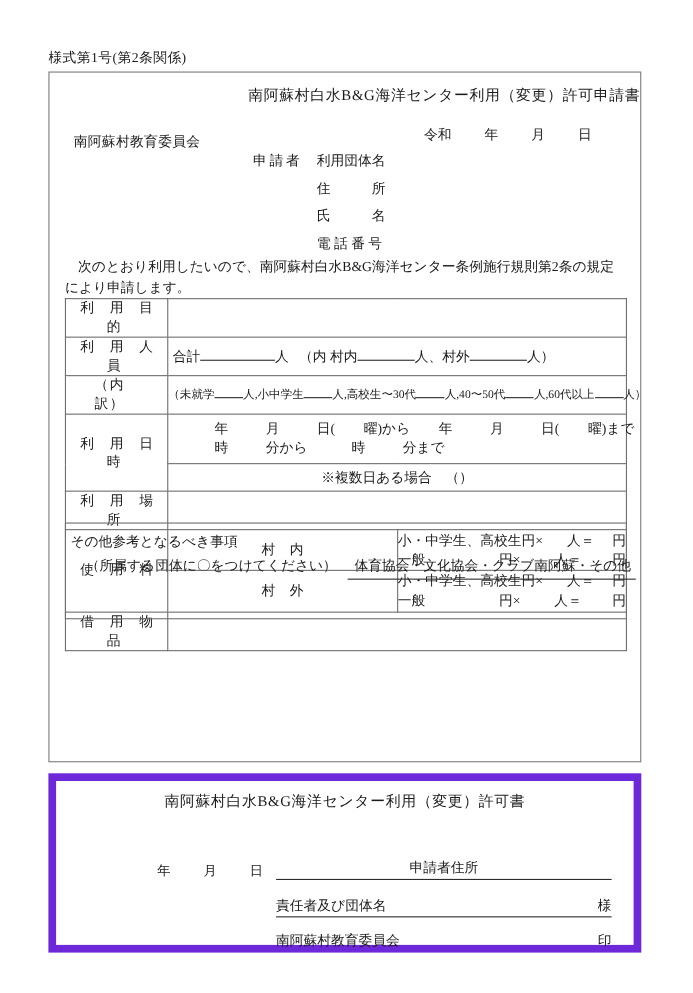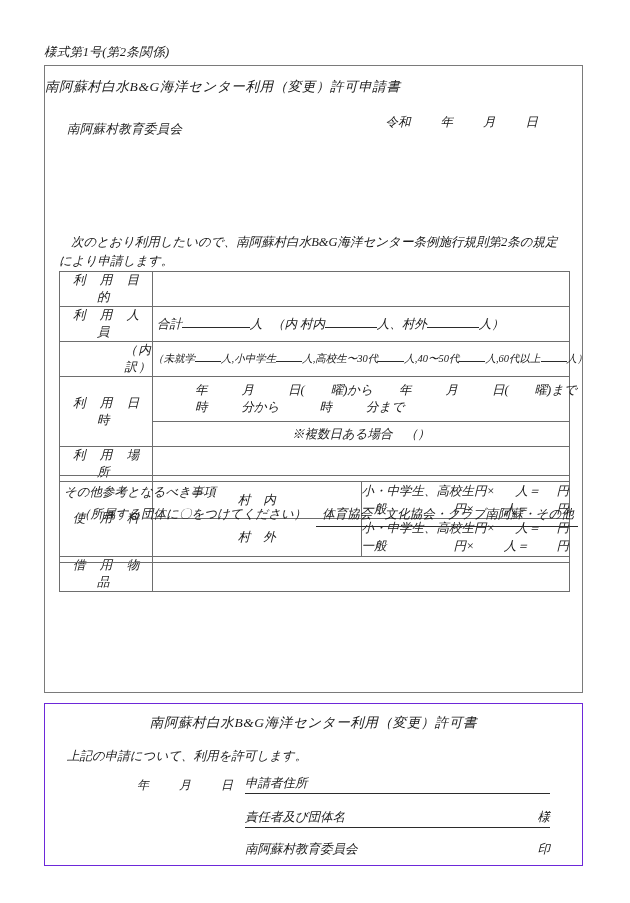--- a/index.html
+++ b/index.html
@@ -13,21 +13,20 @@
     font-family: "Liberation Serif", "DejaVu Serif", serif;
     color: #1a1a1a;
     position: relative;
     overflow: hidden;
   }
   .page {
     position: absolute;
     left: 0; top: 0;
     width: 630px;
     height: 903px;
-    font-style: italic;
   }
 
   
   .form-no {
     position: absolute;
     left: 44px;
     top: 44px;
     font-size: 12.5px;
     letter-spacing: 0.4px;
     white-space: nowrap;
@@ -42,21 +41,21 @@
     height: 628px;
     border: 1px solid #7a7a7a;
     box-sizing: border-box;
   }
 
   .doc-title {
     position: absolute;
     left: 0;
     top: 12px;
     width: 100%;
-    text-align: left;
+    text-align: right;
     font-size: 13.5px;
     letter-spacing: 0.6px;
     white-space: nowrap;
   }
 
   .date-line {
     position: absolute;
     top: 48px;
     right: 44px;
     font-size: 12.5px;
@@ -178,21 +177,21 @@
     margin-left: 10px;
   }
 
   
   .permit-box {
     position: absolute;
     left: 44px;
     top: 703px;
     width: 539px;
     height: 163px;
-    border: 1px solid #6d28d9;
+    border: 7px solid #6d28d9;
     box-sizing: border-box;
   }
   .permit-title {
     position: absolute;
     left: 0; top: 10px;
     width: 100%;
     text-align: center;
     font-size: 13.5px;
     letter-spacing: 0.6px;
     white-space: nowrap;
@@ -217,21 +216,21 @@
     position: absolute;
     left: 200px;
     font-size: 12.5px;
     width: 305px;
     border-bottom: 1px solid #2b2b2b;
     padding-bottom: 1px;
     display: flex;
     justify-content: space-between;
     white-space: nowrap;
   }
-  .sig-addr { top: 71px; }
+  .sig-addr { top: 71px; justify-content: center; }
   .sig-resp { top: 105px; gap: 38px; }
 
   .committee {
     position: absolute;
     left: 200px;
     top: 137px;
     font-size: 12.5px;
     width: 305px;
     display: flex;
     justify-content: space-between;
@@ -248,40 +247,58 @@
   <div class="app-box">
 
     <div class="doc-title">南阿蘇村白水B&amp;G海洋センター利用（変更）許可申請書</div>
 
     <div class="date-line">
       <span>令和</span><span class="sp"></span><span>年</span><span class="sp"></span><span>月</span><span class="sp"></span><span>日</span>
     </div>
 
     <div class="addressee">南阿蘇村教育委員会</div>
 
+    <div class="applicant-block">
+      <div class="applicant-row">
+        <span class="kw sp3">申請者</span>
+        <span class="fieldname">利用団体名</span>
+      </div>
+      <div class="applicant-row">
+        <span class="kw"></span>
+        <span class="fieldname">住　　　所</span>
+      </div>
+      <div class="applicant-row">
+        <span class="kw"></span>
+        <span class="fieldname">氏　　　名</span>
+      </div>
+      <div class="applicant-row">
+        <span class="kw"></span>
+        <span class="fieldname">電 話 番 号</span>
+      </div>
+    </div>
 
     <div class="intro">次のとおり利用したいので、南阿蘇村白水B&amp;G海洋センター条例施行規則第2条の規定により申請します。</div>
 
     <table class="tbl">
 
       <tbody>
           <tr>
         <td class="lbl">利 用 目 的</td>
         <td class="cellpad" colspan="2" style="height:31px"></td>
       </tr>
 
       <tr>
         <td class="lbl">利 用 人 員</td>
         <td class="cellpad" colspan="2" style="height:27px">
           <span style="padding-left:4px"><span>合計</span><span class="blank-l"></span><span>人</span>
           &nbsp;&nbsp;<span>（内</span>&nbsp;<span>村内</span><span class="blank-m"></span><span>人、</span><span>村外</span><span class="blank-m"></span><span>人）</span></span>
         </td>
       </tr>
       <tr>
-        <td class="lbl" style="letter-spacing:0.1em;text-indent:0;padding-left:26px;text-align:right">（内　訳）</td>
+        <td class="lbl" style="letter-spacing:0.1em;text-indent:0;padding-left:26px;text-align:left">（内　訳）</td>
         <td class="cellpad breakdown" colspan="2" style="height:25px">
           <span>（</span><span>未就学</span><span class="blank-s"></span><span>人,</span><span>小中学生</span><span class="blank-s"></span><span>人,</span><span>高校生〜30代</span><span class="blank-s"></span><span>人,</span><span>40〜50代</span><span class="blank-s"></span><span>人,</span><span>60代以上</span><span class="blank-s"></span><span>人）</span>
         </td>
       </tr>
 
       <tr>
         <td class="lbl" rowspan="2">利 用 日 時</td>
         <td class="cellpad" colspan="2" style="height:44px">
           <div class="dt-line1">
             <span>年</span><span class="g" style="width:34px"></span><span>月</span><span class="g" style="width:34px"></span><span>日(</span><span class="g" style="width:26px"></span><span>曜)から</span><span class="g" style="width:26px"></span><span>年</span><span class="g" style="width:34px"></span><span>月</span><span class="g" style="width:34px"></span><span>日(</span><span class="g" style="width:26px"></span><span>曜)まで</span>
@@ -351,21 +368,20 @@
     <div class="notes">
       <div>その他参考となるべき事項</div>
       <div class="ln2">
         <span>（所属する団体に〇をつけてください）</span><span class="orgs">体育協会・文化協会・クラブ南阿蘇・その他</span>
       </div>
     </div>
   </div>
 
   <div class="permit-box">
     <div class="permit-title">南阿蘇村白水B&amp;G海洋センター利用（変更）許可書</div>
-    <div class="permit-sent">上記の申請について、利用を許可します。</div>
 
     <div class="permit-date">
       <span>年</span><span class="sp"></span><span>月</span><span class="sp"></span><span>日</span>
     </div>
 
     <div class="sig-line sig-addr">
       <span>申請者住所</span>
       <span></span>
     </div>
 

